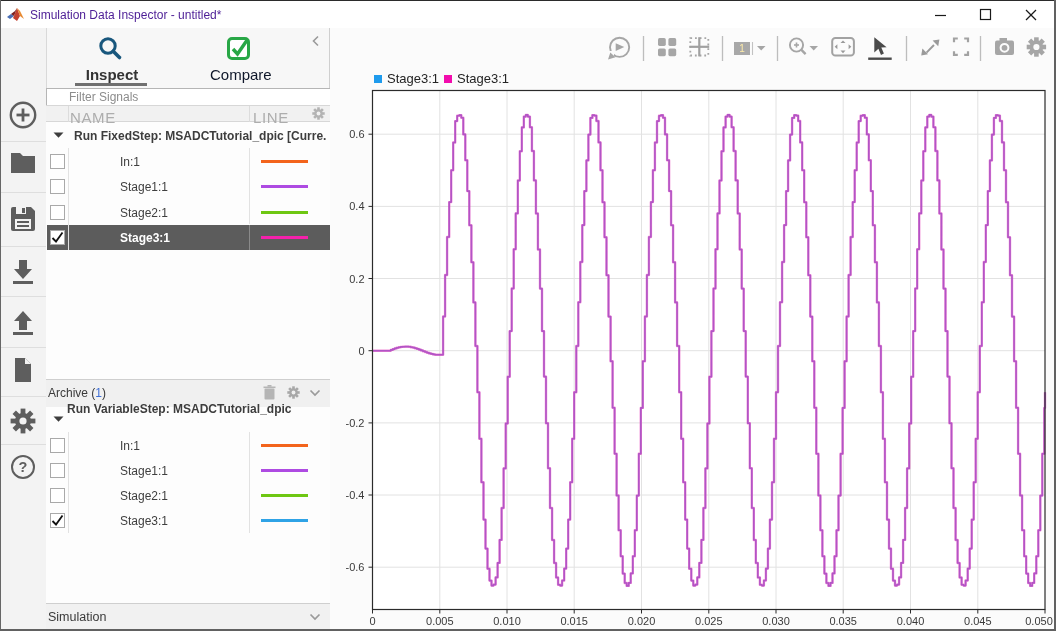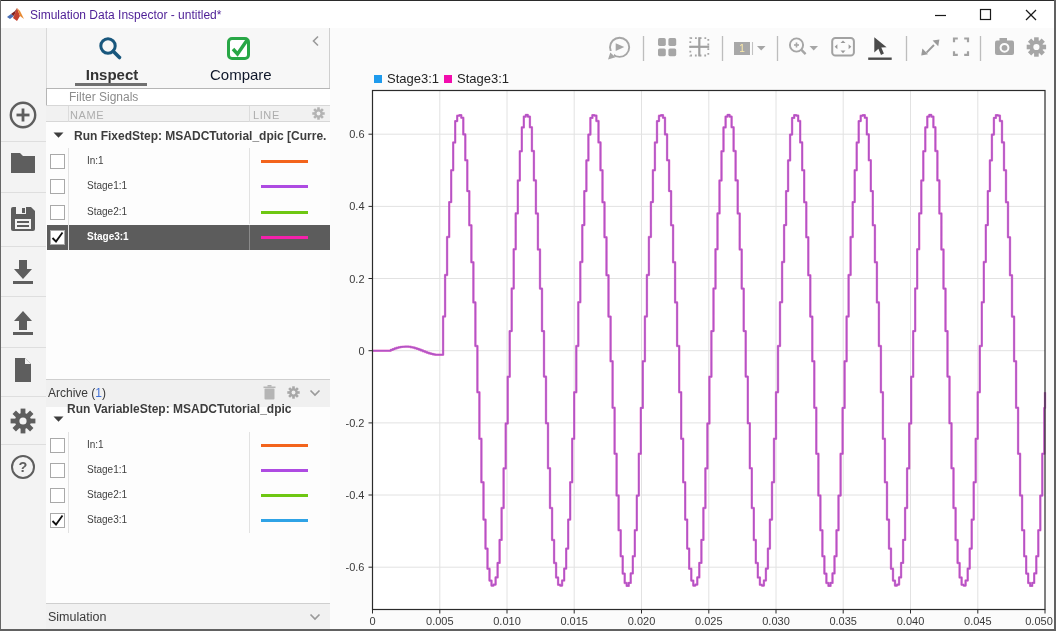--- a/index.html
+++ b/index.html
@@ -17,22 +17,22 @@
   .sbsep{left:1px;width:45px;height:1px;background:#dedede;}
   
   #lpanel{left:47px;top:28px;width:283px;height:601px;background:#f7f7f7;border-right:1px solid #cfcfcf;box-sizing:border-box;}
   .tabtxt{font-size:15px;color:#333;}
   #inspectlbl{left:84px;top:66px;width:56px;text-align:center;font-weight:bold;}
   #comparelbl{left:210px;top:66px;width:60px;color:#0f172a;}
   #tabunderline{left:75px;top:83px;width:72px;height:3px;background:#707070;}
   #filter{left:46px;top:88px;width:283px;height:16px;background:#fff;border:1px solid #b5b5b5;box-sizing:content-box;}
   #filtertxt{left:49px;top:90px;font-size:12px;color:#8c8c8c;margin-left:20px;}
   #hdrrow{left:46px;top:105px;width:284px;height:17px;background:#f1f1f1;border-top:1px solid #d7d7d7;border-bottom:1px solid #d7d7d7;box-sizing:border-box;}
-  .hdrtxt{font-size:11px;color:#adadad;letter-spacing:0.6px;text-align:right;}
-  .rowtxt{font-size:10px;color:#3f3f3f;}
+  .hdrtxt{font-size:15px;color:#adadad;letter-spacing:0.6px;text-align:right;}
+  .rowtxt{font-size:12px;color:#3f3f3f;margin-left:33px;}
   .cb{width:13px;height:13px;background:#fff;border:1px solid #a9a9a9;box-sizing:content-box;}
   .swatch{width:47px;height:3px;}
   .runhdr{font-size:12px;font-weight:bold;color:#3d3d3d;}
   
   #chartbg{left:330px;top:28px;width:724px;height:601px;background:#fbfbfb;}
 </style>
 </head>
 <body>
 <div id="win"></div>
 <div class="abs" id="winleft"></div>

